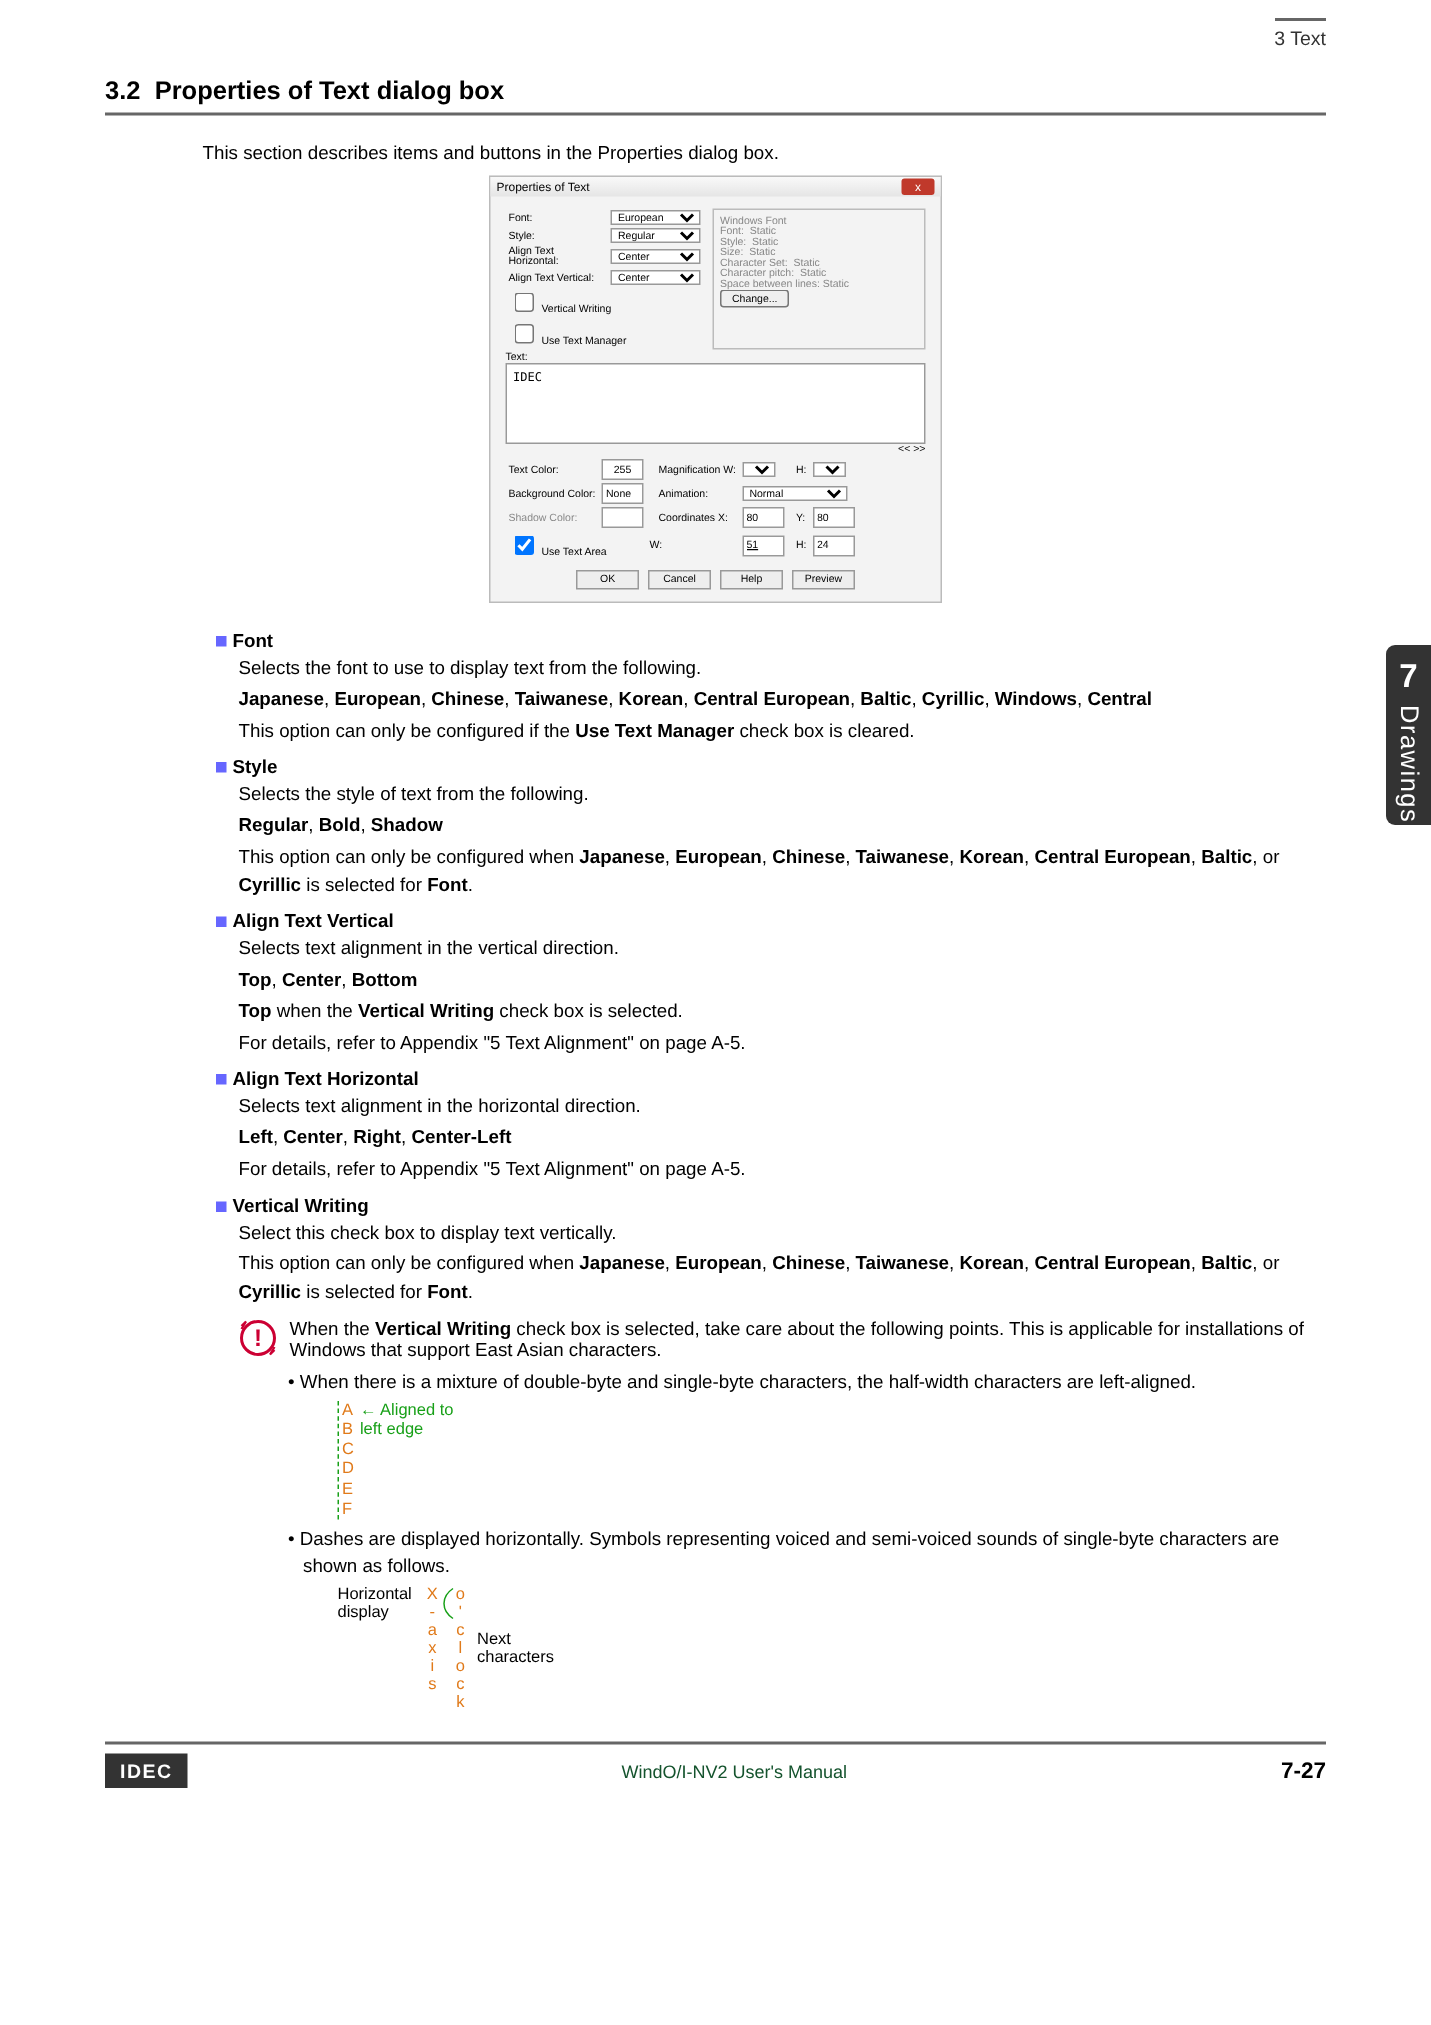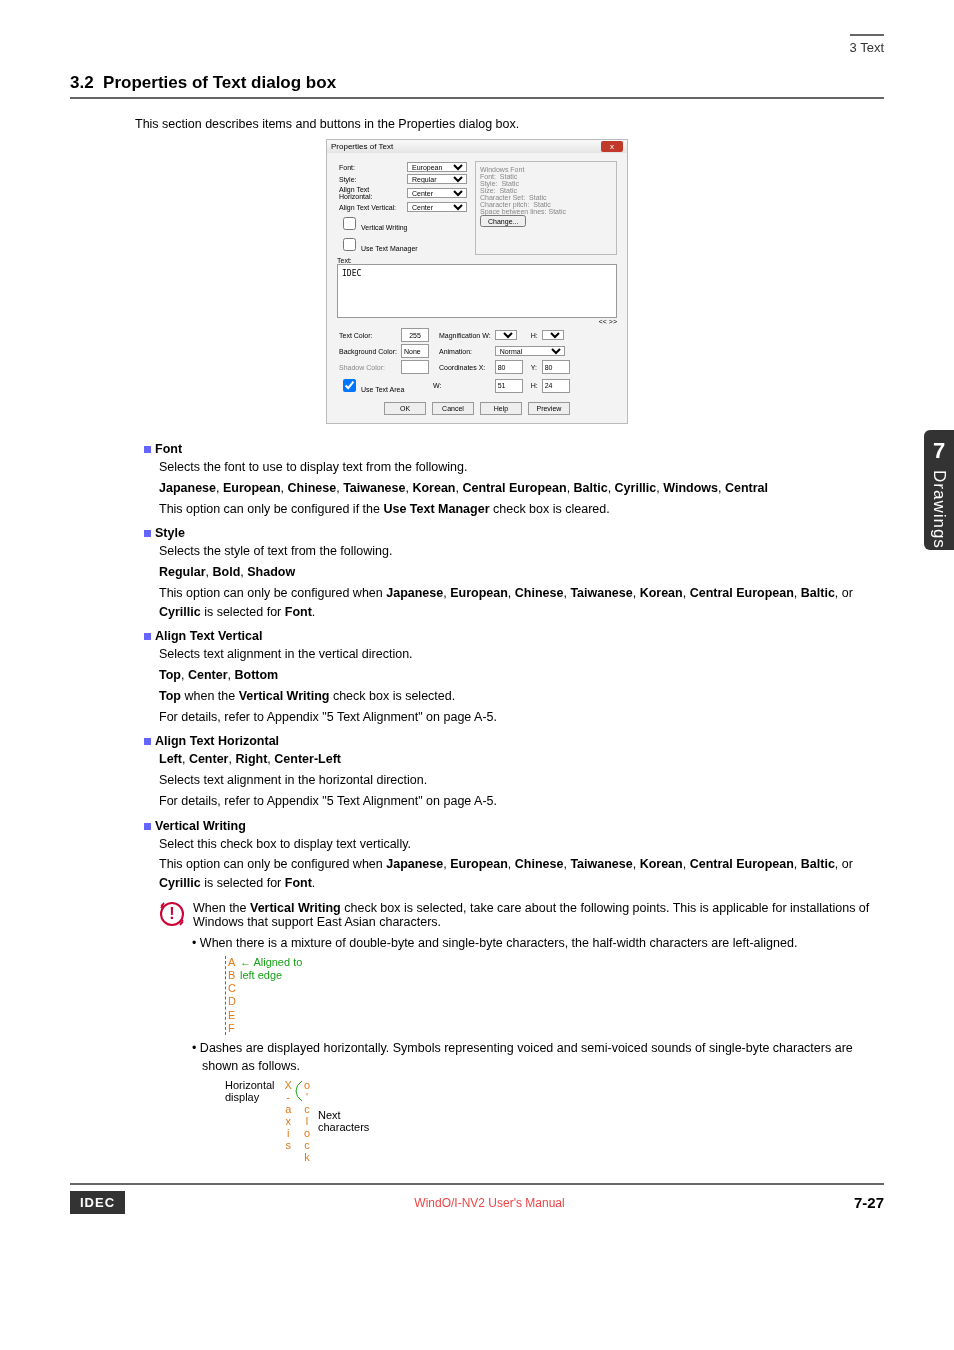--- a/index.html
+++ b/index.html
@@ -1,16 +1,16 @@
 <!DOCTYPE html>
 <html><head>
 <meta charset="utf-8">
 <style>
 body{margin:0;font-family:Verdana,Arial,sans-serif;font-size:12.5px;color:#000;background:#fff;width:954px;position:relative}
-.page{padding:34px 70px 50px 70px;box-sizing:border-box;min-height:1280px;position:relative}
+.page{padding:12px 70px 50px 70px;box-sizing:border-box;min-height:1280px;position:relative}
 .hdr-right{text-align:right;font-size:13px;color:#333;margin-bottom:18px}
 .hdr-right span{border-top:2px solid #666;padding-top:4px;display:inline-block}
 h2{font-size:17px;color:#000;margin:6px 0 18px 0;padding-bottom:4px;border-bottom:2px solid #666}
 .intro{margin:0 0 8px 65px}
 .dlg{width:300px;margin:0 auto 18px auto;border:1px solid #bbb;background:#f3f3f3;font-size:7px}
 .dlg .t{background:linear-gradient(#f9f9f9,#e5e5e5);padding:2px 4px;font-size:8px;position:relative}
 .dlg .t .xb{position:absolute;right:4px;top:1px;background:#c0392b;color:#fff;width:22px;height:11px;text-align:center;line-height:11px;border-radius:2px}
 .dlg .b{padding:8px 10px 8px 10px}
 .dlg table{border-collapse:collapse}
 .dlg td{padding:1px 2px;vertical-align:middle}
@@ -27,21 +27,21 @@
 .tab .n{font-size:22px;font-weight:bold;margin-top:8px}
 .tab .l{writing-mode:vertical-rl;font-size:17px;margin:6px auto;letter-spacing:1px}
 .note-box{display:flex;margin:8px 0 2px 89px;align-items:flex-start}
 .note-ic{flex:0 0 26px;margin-right:8px}
 .bullet{margin:4px 0 4px 122px;text-indent:-10px;padding-left:10px;line-height:1.45}
 .vchar{font-family:Arial;font-size:11px;color:#333;margin-left:155px;line-height:1.2}
 .vch-a{color:#18a018}.vch-b{color:#e07a1a}
 .hdisp{margin-left:155px;display:flex;font-size:11px}
 .ftr{border-top:2px solid #666;display:flex;justify-content:space-between;align-items:center;padding-top:6px;margin-top:20px}
 .ftr .logo{background:#333;color:#fff;font-weight:bold;padding:4px 10px;font-size:13px;letter-spacing:1px}
-.ftr .mid{font-size:12px;color:#ef4444}
+.ftr .mid{font-size:12px;color:#14532d}
 .ftr .pg{font-size:15px;font-weight:bold}
 </style>
 </head>
 <body>
 
 <div class="page">
   <div class="hdr-right"><span>3 Text</span></div>
 
   <h2><span>3.2</span>&nbsp;&nbsp;<span>Properties of Text dialog box</span></h2>
 
@@ -146,22 +146,22 @@
   <div class="sub"><b>Regular</b>, <b>Bold</b>, <b>Shadow</b></div>
   <div class="sub"><span>This option can only be configured when </span><b>Japanese</b><span>, </span><b>European</b><span>, </span><b>Chinese</b><span>, </span><b>Taiwanese</b><span>, </span><b>Korean</b><span>, </span><b>Central European</b><span>, </span><b>Baltic</b><span>, or </span><b>Cyrillic</b><span> is selected for </span><b>Font</b><span>.</span></div>
 
   <div class="item"><span class="sq"></span><b>Align Text Vertical</b></div>
   <div class="sub">Selects text alignment in the vertical direction.</div>
   <div class="sub"><b>Top</b>, <b>Center</b>, <b>Bottom</b></div>
   <div class="sub"><b>Top</b><span> when the </span><b>Vertical Writing</b><span> check box is selected.</span></div>
   <div class="sub">For details, refer to Appendix "5 Text Alignment" on page A-5.</div>
 
   <div class="item"><span class="sq"></span><b>Align Text Horizontal</b></div>
+  <div class="sub">Selects text alignment in the horizontal direction.</div>
   <div class="sub"><b>Left</b>, <b>Center</b>, <b>Right</b>, <b>Center-Left</b></div>
-  <div class="sub">Selects text alignment in the horizontal direction.</div>
   <div class="sub">For details, refer to Appendix "5 Text Alignment" on page A-5.</div>
 
   <div class="item"><span class="sq"></span><b>Vertical Writing</b></div>
   <div class="sub">Select this check box to display text vertically.</div>
   <div class="sub"><span>This option can only be configured when </span><b>Japanese</b><span>, </span><b>European</b><span>, </span><b>Chinese</b><span>, </span><b>Taiwanese</b><span>, </span><b>Korean</b><span>, </span><b>Central European</b><span>, </span><b>Baltic</b><span>, or </span><b>Cyrillic</b><span> is selected for </span><b>Font</b><span>.</span></div>
 
   <div class="note-box">
     <div class="note-ic">
       <svg width="26" height="26" viewBox="0 0 26 26">
           <circle cx="13" cy="13" r="11" fill="#fff" stroke="#c03" stroke-width="2"></circle>

